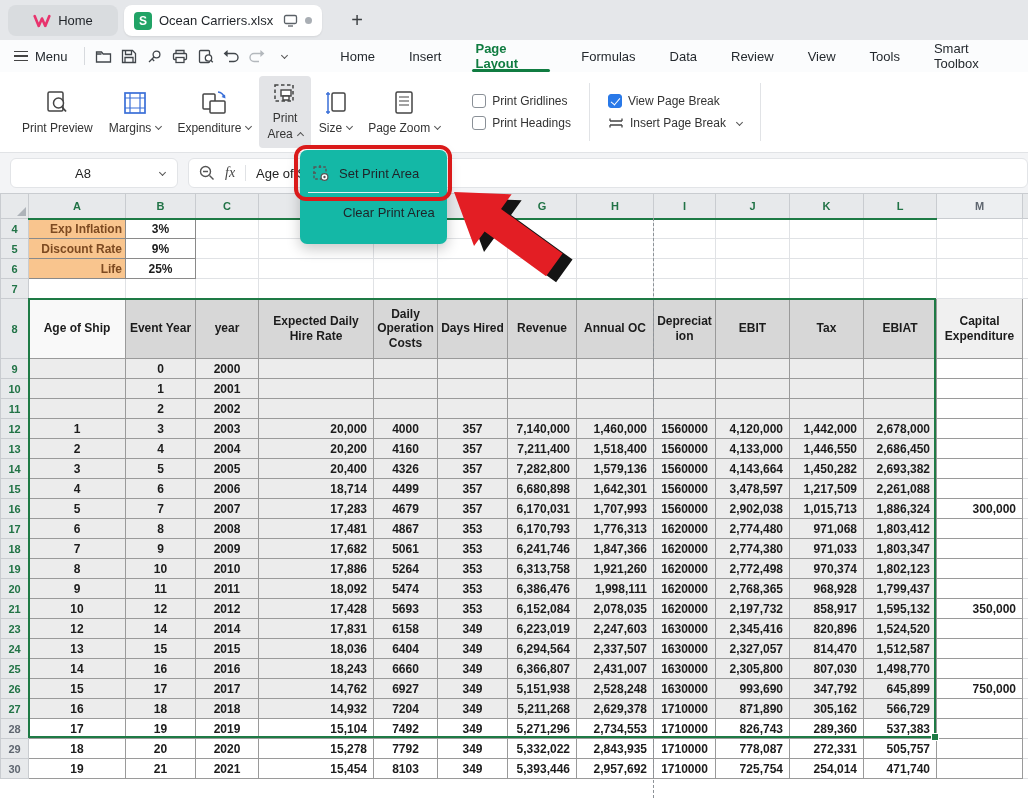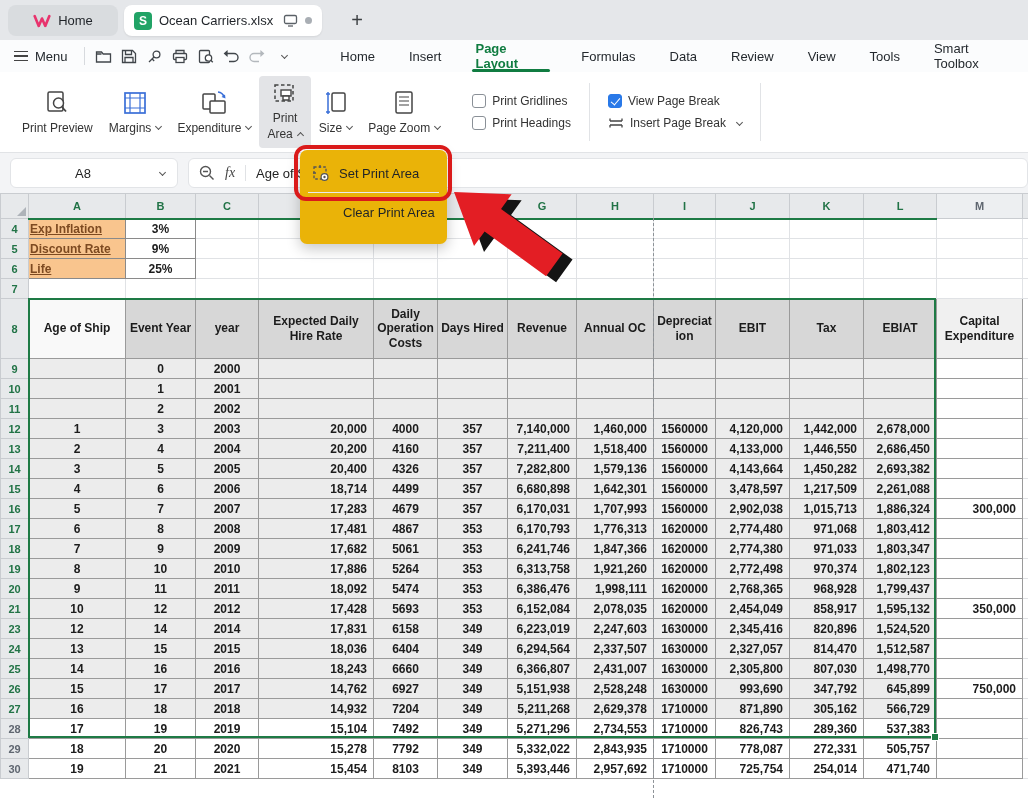--- a/index.html
+++ b/index.html
@@ -73,32 +73,32 @@
   td.corner::after{content:"";position:absolute;right:2px;bottom:2px;border-left:9px solid transparent;border-bottom:9px solid #aeb3b9;}
   td.lite{border:1px solid #e0e2e5;}
   td.dkb{border:1px solid #8a8a8a;}
   td.tbl{border:1px solid #9a9a9a;}
   td.orange{background:#f9c58e;color:#7d4a21;}
   td.sel{background:#ececec;}
   td.hdr8{background:#d7d7d7;font-weight:bold;white-space:normal;overflow-wrap:anywhere;line-height:1.2;
           text-align:center;vertical-align:middle;font-size:12px;}
   td.a8{background:#f9f9f9;}
   td.m8{background:#f0f0f0;}
-  td.al-l{text-align:left;padding-left:1px;text-decoration:underline;}
+  td.al-l{text-align:right;padding-left:1px;}
   td.al-c{text-align:center;}
   td.al-r{text-align:right;padding-right:6px;}
   td.filler{border:1px solid #e0e2e5;background:#fff;}
   td.fillhdr{background:#e7e9eb;border:1px solid #c9ccd0;}
 
   .printarea{position:absolute;left:28px;top:105px;width:908px;height:440px;border:2.5px solid #1e7a45;pointer-events:none;}
   .fillhandle{position:absolute;left:931px;top:540px;width:8px;height:8px;background:#1e7a45;border:1px solid #fff;pointer-events:none;}
   .pagebreak{position:absolute;left:653px;top:25px;height:580px;width:0;border-left:1.5px dashed #8d9297;pointer-events:none;}
 
   
-  .popup{position:absolute;left:300px;top:150px;width:147px;height:94px;background:#eab308;border-radius:7px;
+  .popup{position:absolute;left:300px;top:150px;width:147px;height:94px;background:#14b8a6;border-radius:7px;
          box-shadow:0 5px 14px rgba(0,0,0,.22);padding:6px 0;}
   .popup .mi{display:flex;align-items:center;gap:9px;height:34px;padding:0 12px;font-size:13px;color:#1f2328;}
   .popup .mi.noicon{padding-left:43px;}
   .popup .msep{height:1px;background:#e8eaec;margin:2px 8px;}
   .redrect{position:absolute;left:294px;top:145px;width:158px;height:56px;border:4.5px solid #da1a1a;border-radius:12px;
            pointer-events:none;}
   .arrow{position:absolute;left:446px;top:150px;pointer-events:none;}
 
   
   svg.ic{display:block;}
@@ -630,21 +630,21 @@
             <td class="rowhdr grn">21</td>
             <td class="cell tbl al-c sel">10</td>
             <td class="cell tbl al-c sel">12</td>
             <td class="cell tbl al-c sel">2012</td>
             <td class="cell tbl al-r sel">17,428</td>
             <td class="cell tbl al-c sel">5693</td>
             <td class="cell tbl al-c sel">353</td>
             <td class="cell tbl al-r sel">6,152,084</td>
             <td class="cell tbl al-r sel">2,078,035</td>
             <td class="cell tbl al-c sel">1620000</td>
-            <td class="cell tbl al-r sel">2,454,049</td>
+            <td class="cell tbl al-r sel">2,197,732</td>
             <td class="cell tbl al-r sel">858,917</td>
             <td class="cell tbl al-r sel">1,595,132</td>
             <td class="cell tbl al-r">350,000</td>
             <td class="filler"></td>
           </tr>
           <tr style="height: 20px;">
             <td class="rowhdr grn">23</td>
             <td class="cell tbl al-c sel">12</td>
             <td class="cell tbl al-c sel">14</td>
             <td class="cell tbl al-c sel">2014</td>

